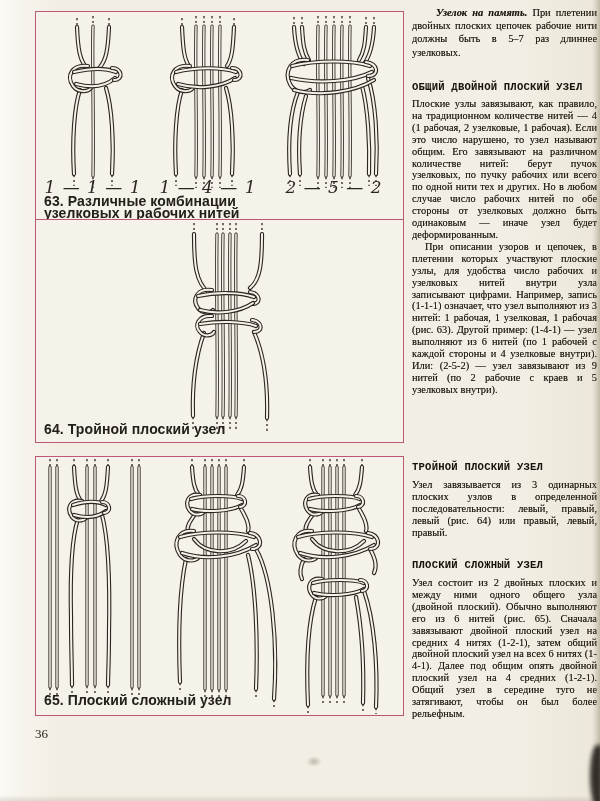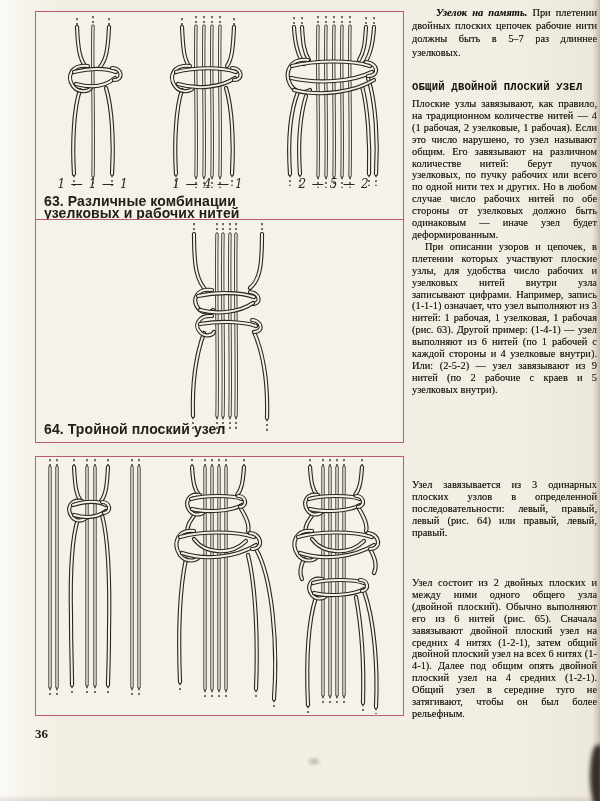--- a/index.html
+++ b/index.html
@@ -13,21 +13,21 @@
   .fig63{left:35px;top:11px;width:369px;height:217px;}
   .fig64{left:35px;top:219px;width:369px;height:224px;}
   .fig65{left:35px;top:456px;width:369px;height:260px;}
   figure{margin:0;}
   figcaption{position:absolute;font-family:"Liberation Sans",sans-serif;font-weight:bold;
     font-size:14px;line-height:11.6px;color:#23201a;letter-spacing:.1px;}
   .cap63{left:8px;top:184px;width:218px;}
   .cap64{left:8px;top:204px;width:300px;}
   .cap65{left:8px;top:238px;width:300px;}
   .lab{position:absolute;top:165px;width:124px;text-align:center;
-    font-family:"DejaVu Serif",serif;font-style:italic;font-size:12px;color:#2a2620;
+    font-family:"DejaVu Serif",serif;font-style:italic;font-size:17px;color:#2a2620;
     letter-spacing:1px;white-space:nowrap;}
   .lab1{left:-5px;}.lab2{left:110px;}.lab3{left:236px;}
   
   path.rp{fill:none;stroke:#2b261f;stroke-width:4.2;stroke-linecap:round;stroke-linejoin:round;}
   path.kw{fill:none;stroke:#f5f2e9;stroke-width:2px;stroke-linecap:round;stroke-linejoin:round;}
   path.rp.thin{stroke-width:3.2;}
   path.kw.thin{stroke-width:1.5;}
   path.kt{fill:none;stroke:#2b261f;stroke-width:1.3;stroke-dasharray:2.2 2.7;}
   
   .col{position:absolute;left:412px;top:0;width:185px;height:801px;}
@@ -35,21 +35,21 @@
     color:#1d1810;text-shadow:0 0 .4px rgba(20,16,8,.55);}
   .note{position:absolute;left:0;top:6px;width:185px;line-height:13.2px !important;text-indent:13px;}
   .note b{font-style:italic;margin-left:11px;}
   .h{position:absolute;left:0;width:185px;margin:0;font-family:Liberation Mono, monospace;
     font-size:10.6px;font-weight:bold;color:#16130d;letter-spacing:.2px;}
   .h1pos{top:81px;}.h2pos{top:461px;}.h3pos{top:559px;}
   .blk{position:absolute;left:0;width:185px;}
   .b1pos{top:98px;}.b2pos{top:479px;}.b3pos{top:577px;}
   .ind{text-indent:13px;}
   
-  .pagenum{position:absolute;left:35px;top:726px;font-size:13px;font-weight:bold;color:#1d1810;}
+  .pagenum{position:absolute;left:35px;top:726px;font-size:13px;font-weight:normal;color:#1d1810;}
   .edge-right{position:absolute;right:0;top:0;width:8px;height:801px;
     background:linear-gradient(90deg,rgba(150,140,118,0),rgba(150,140,118,.22) 60%,rgba(118,108,88,.32));}
   .edge-bottom{position:absolute;left:0;bottom:0;width:600px;height:6px;
     background:linear-gradient(0deg,rgba(140,130,108,.22),rgba(140,130,108,0));}
   .corner-mark{position:absolute;right:-2px;bottom:-6px;width:12px;height:62px;background:#17130e;
     border-radius:60% 0 0 60% / 50% 0 0 50%;filter:blur(2px);opacity:.85;}
   .smudge{position:absolute;left:306px;top:756px;width:16px;height:11px;border-radius:50%;
     background:radial-gradient(ellipse at center,rgba(110,104,88,.38),rgba(110,104,88,0) 70%);}
 </style>
 </head>
@@ -323,35 +323,38 @@
           <path class="kw" d="M 286 122 C 274 120 270 130 276 138 C 280 143 287 142 290 139"></path>
         <path class="rp" d="M 277 126 C 290 122 318 122 328 126"></path>
           <path class="kw" d="M 277 126 C 290 122 318 122 328 126"></path>
         <path class="rp" d="M 278 136 C 292 140 318 138 328 132"></path>
           <path class="kw" d="M 278 136 C 292 140 318 138 328 132"></path>
         <path class="rp" d="M 324 123 C 332 123 334 133 326 134"></path>
           <path class="kw" d="M 324 123 C 332 123 334 133 326 134"></path>
         <path class="kt" d="M 274 2 V 9 M 287 2 V 9 M 294 2 V 9 M 301 2 V 9 M 308 2 V 9 M 326 2 V 9 M 272 249 V 256 M 287 239 V 248 M 294 239 V 248 M 301 239 V 248 M 308 239 V 248 M 327 247 V 255 M 340 251 V 257"></path>
       </g>
     </svg>
+    <figcaption class="cap65">65. Плоский сложный узел</figcaption>
   </figure>
 
   <div class="col">
     <p class="note"><b>Узелок на память.</b> <span>При плетении двойных плоских цепочек рабочие нити должны быть в 5–7 раз длиннее узелковых.</span></p>
 
     <h2 class="h h1pos">ОБЩИЙ ДВОЙНОЙ ПЛОСКИЙ УЗЕЛ</h2>
     <div class="blk b1pos">
       <p>Плоские узлы завязывают, как правило, на традиционном количестве нитей — 4 (1 рабочая, 2 узелковые, 1 рабочая). Если это число нарушено, то узел называют общим. Его завязывают на различном количестве нитей: берут пучок узелковых, по пучку рабочих или всего по одной нити тех и других. Но в любом случае число рабочих нитей по обе стороны от узелковых должно быть одинаковым — иначе узел будет деформированным.</p>
       <p class="ind">При описании узоров и цепочек, в плетении которых участвуют плоские узлы, для удобства число рабочих и узелковых нитей внутри узла записывают цифрами. Например, запись (1-1-1) означает, что узел выполняют из 3 нитей: 1 рабочая, 1 узелковая, 1 рабочая (рис. 63). Другой пример: (1-4-1) — узел выполняют из 6 нитей (по 1 рабочей с каждой стороны и 4 узелковые внутри). Или: (2-5-2) — узел завязывают из 9 нитей (по 2 рабочие с краев и 5 узелковых внутри).</p>
     </div>
 
+    <h2 class="h h2pos">ТРОЙНОЙ ПЛОСКИЙ УЗЕЛ</h2>
     <div class="blk b2pos">
       <p>Узел завязывается из 3 одинарных плоских узлов в определенной последовательности: левый, правый, левый (рис. 64) или правый, левый, правый.</p>
     </div>
 
+    <h2 class="h h3pos">ПЛОСКИЙ СЛОЖНЫЙ УЗЕЛ</h2>
     <div class="blk b3pos">
       <p>Узел состоит из 2 двойных плоских и между ними одного общего узла (двойной плоский). Обычно выполняют его из 6 нитей (рис. 65). Сначала завязывают двойной плоский узел на средних 4 нитях (1-2-1), затем общий двойной плоский узел на всех 6 нитях (1-4-1). Далее под общим опять двойной плоский узел на 4 средних (1-2-1). Общий узел в середине туго не затягивают, чтобы он был более рельефным.</p>
     </div>
   </div>
 
   <div class="pagenum">36</div>
 
   <div class="edge-right"></div>
   <div class="edge-bottom"></div>
   <div class="corner-mark"></div>

